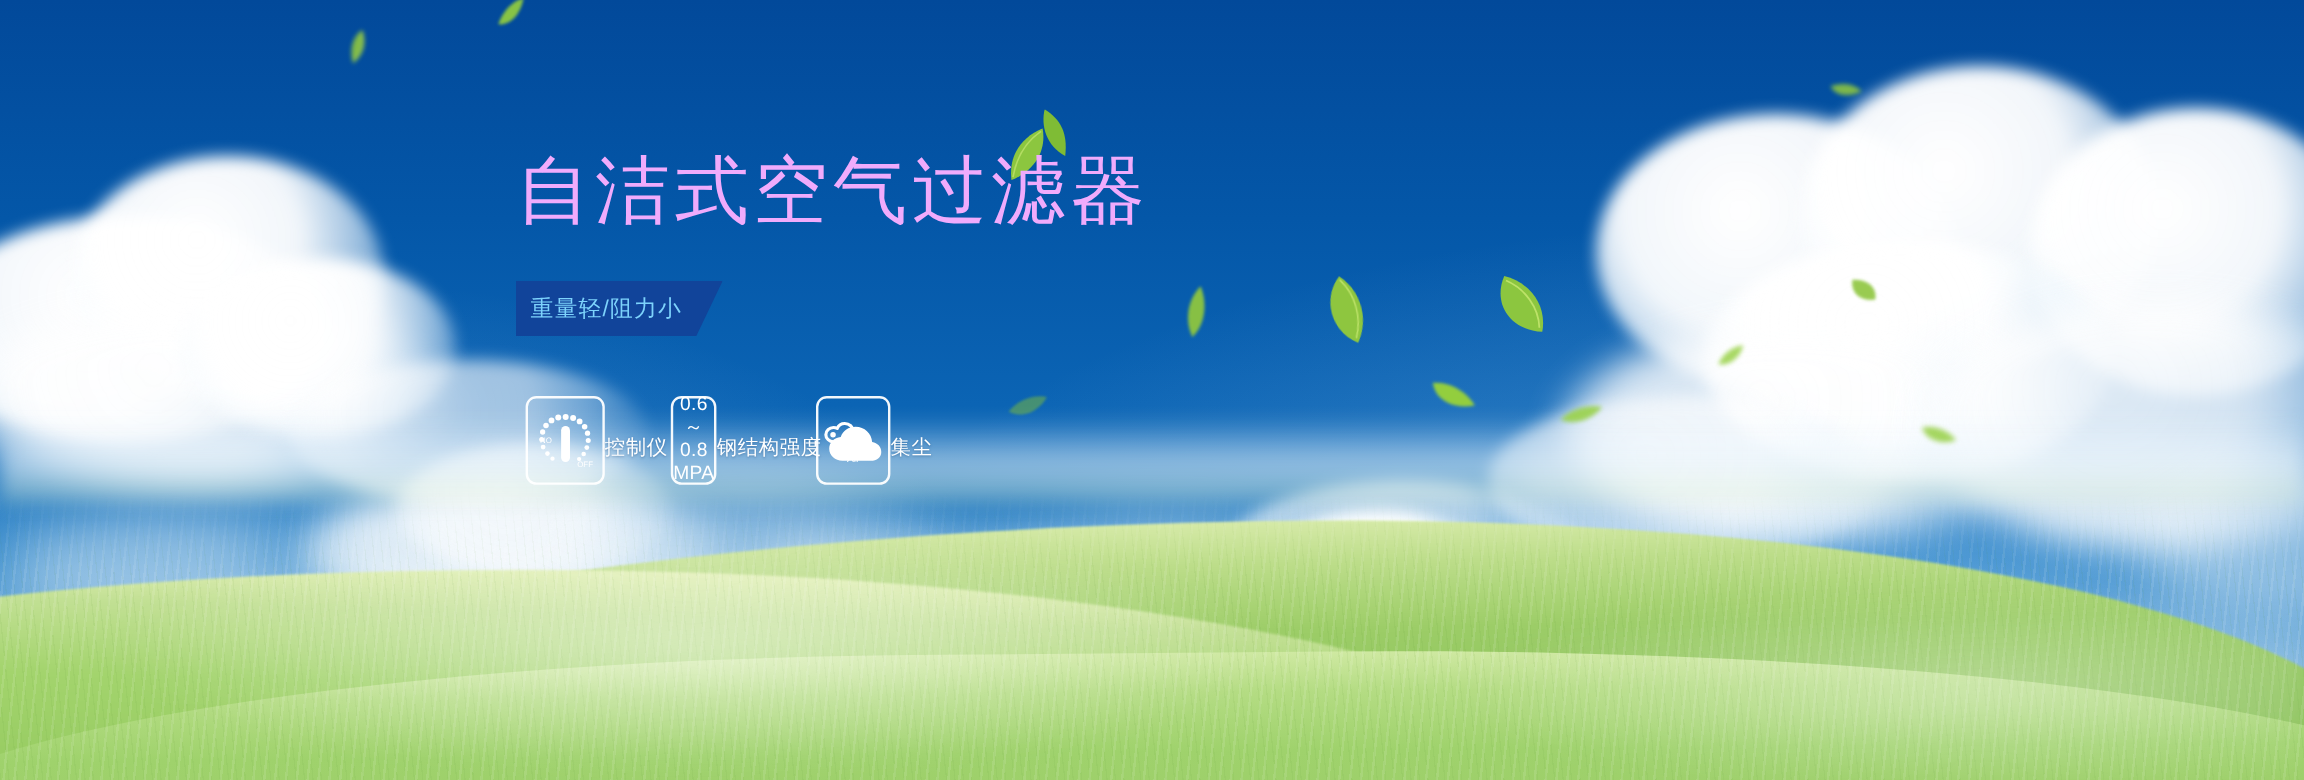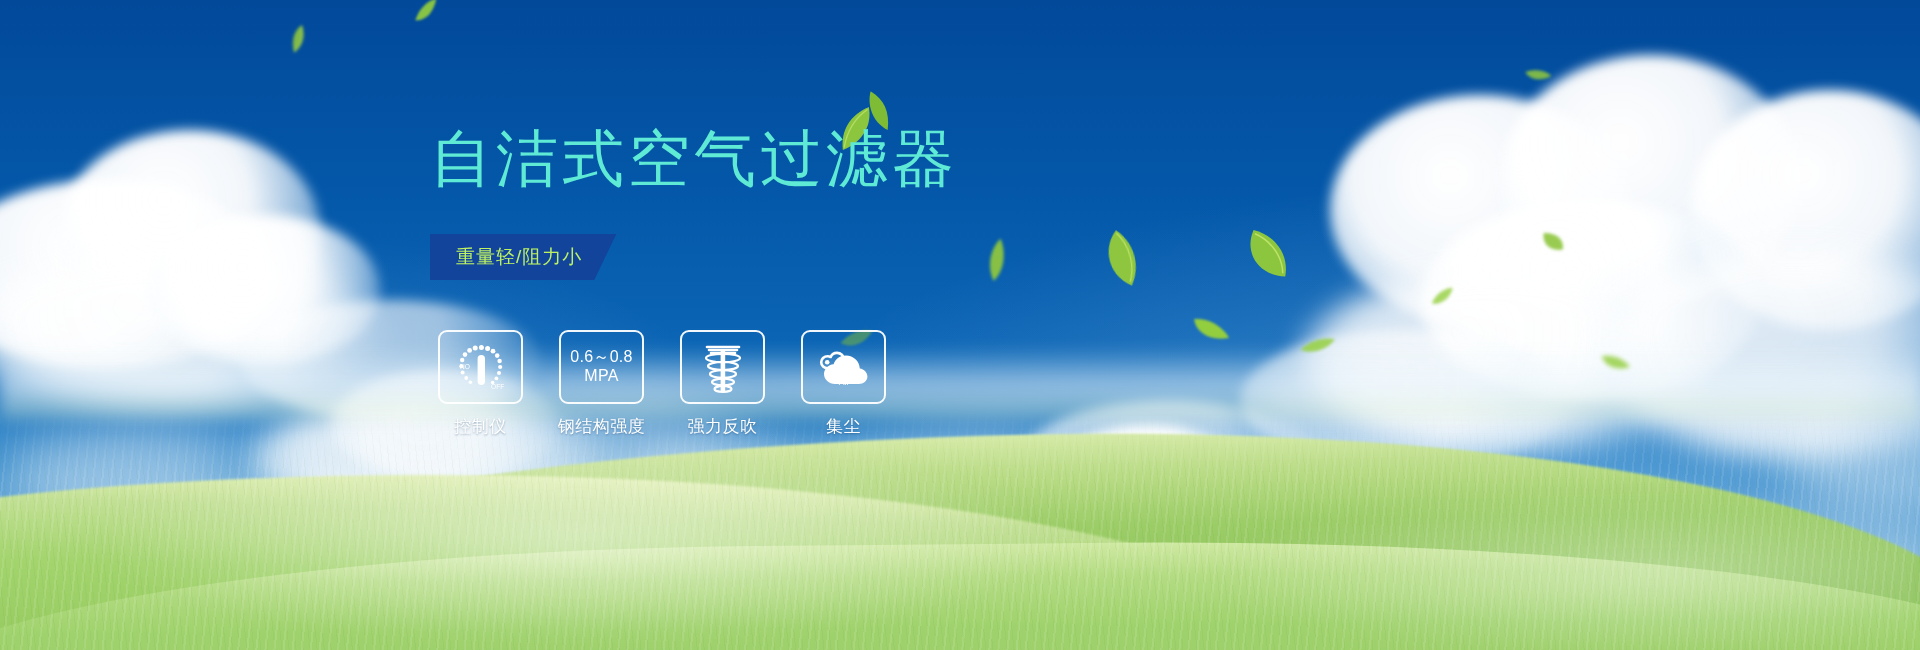--- a/index.html
+++ b/index.html
@@ -85,55 +85,55 @@
   .leaf{position:absolute;}
   .leaf svg{display:block;}
 
   
   .content{position:absolute;left:0;top:0;width:100%;height:100%;}
 
   .title{
     position:absolute;left:430px;top:128px;
     font-size:62px;line-height:1;
     letter-spacing:4px;
-    color:#5eead4;
+    color:#f0abfc;
     font-weight:300;
     white-space:nowrap;
     font-family:"DejaVu Sans","Liberation Sans",sans-serif;
   }
 
   .tagbar{
     position:absolute;left:430px;top:234px;
     display:flex;align-items:stretch;height:46px;
   }
   .tag{
     display:flex;align-items:center;justify-content:center;
     font-size:19px;letter-spacing:1px;
     padding:0 22px;
     white-space:nowrap;
   }
   .tag.dark{
-    background:#11449a;color:#bef264;
-    padding-left:26px;padding-right:34px;
+    background:#11449a;color:#7dd3fc;
+    padding-left:12px;padding-right:34px;
     clip-path:polygon(0 0,100% 0,calc(100% - 22px) 100%,0 100%);
   }
   .tag.light{
     background:#ffffff;color:#1b5fae;
     margin-left:-16px;
     padding-left:34px;padding-right:26px;
     clip-path:polygon(22px 0,100% 0,100% 100%,0 100%);
   }
 
   .features{
     position:absolute;left:438px;top:330px;
     display:flex;gap:36px;
   }
   .feature{
     width:85px;
-    display:flex;flex-direction:column;align-items:center;
+    display:flex;flex-direction:row;align-items:center;
   }
   .fbox{
     width:85px;height:74px;
     border:2px solid rgba(255,255,255,.95);
     border-radius:9px;
     display:flex;align-items:center;justify-content:center;
     box-sizing:border-box;
     text-align:center;
   }
   .fbox .ftext{
@@ -308,40 +308,20 @@
       <div class="feature">
         <div class="fbox">
           <div class="ftext">
             <div>0.6～0.8</div>
             <div>MPA</div>
           </div>
         </div>
         <div class="flabel">钢结构强度</div>
       </div>
 
-      <div class="feature">
-        <div class="fbox">
-          <svg width="52" height="56" viewBox="0 0 52 56">
-            <g fill="none" stroke="#ffffff" stroke-width="2.6" stroke-linecap="round">
-              <path d="M10 8h32"></path>
-                <path d="M12 11h28"></path>
-                <path d="M14 14h24"></path>
-            </g>
-            <g fill="none" stroke="#ffffff" stroke-width="2.2">
-              <ellipse cx="26" cy="19" rx="17" ry="4.2"></ellipse>
-              <ellipse cx="26" cy="27" rx="15" ry="4.0"></ellipse>
-              <ellipse cx="26" cy="35" rx="13" ry="3.8"></ellipse>
-              <ellipse cx="26" cy="43" rx="11" ry="3.4"></ellipse>
-              <ellipse cx="26" cy="50" rx="8.5" ry="3.0"></ellipse>
-            </g>
-            <rect x="23.6" y="10" width="4.6" height="42" fill="#ffffff"></rect>
-          </svg>
-        </div>
-        <div class="flabel">强力反吹</div>
-      </div>
 
 
       <div class="feature">
         <div class="fbox">
           <div style="display:flex;flex-direction:column;align-items:flex-end;">
             <svg width="58" height="38" viewBox="0 0 58 38">
               <path d="M20 36c-6 0-11-4.4-11-10 0-5.2 4.2-9.4 9.6-9.8C20.4 11 25.2 7.6 31 7.6c7.4 0 13.4 5.6 13.8 12.8 4.4.6 7.6 4.1 7.6 8.2 0 4.6-3.9 7.4-8.6 7.4H20z" fill="#ffffff"></path>
               <path d="M12.6 20.2c-3.5 0-6.4-2.7-6.4-6s2.9-6 6.4-6c1.1 0 2.2.3 3.1.8 1-2.4 3.5-4.1 6.3-4.1 3.8 0 6.9 2.9 6.9 6.5 0 .6-.1 1.2-.3 1.8" fill="none" stroke="#ffffff" stroke-width="2.6" stroke-linejoin="round"></path>
               <circle cx="12.2" cy="14.2" r="2.3" fill="#ffffff"></circle>
               <text x="29" y="37" font-size="8.6" text-anchor="middle" font-family="Liberation Sans, sans-serif" fill="#ffffff">Air</text>

